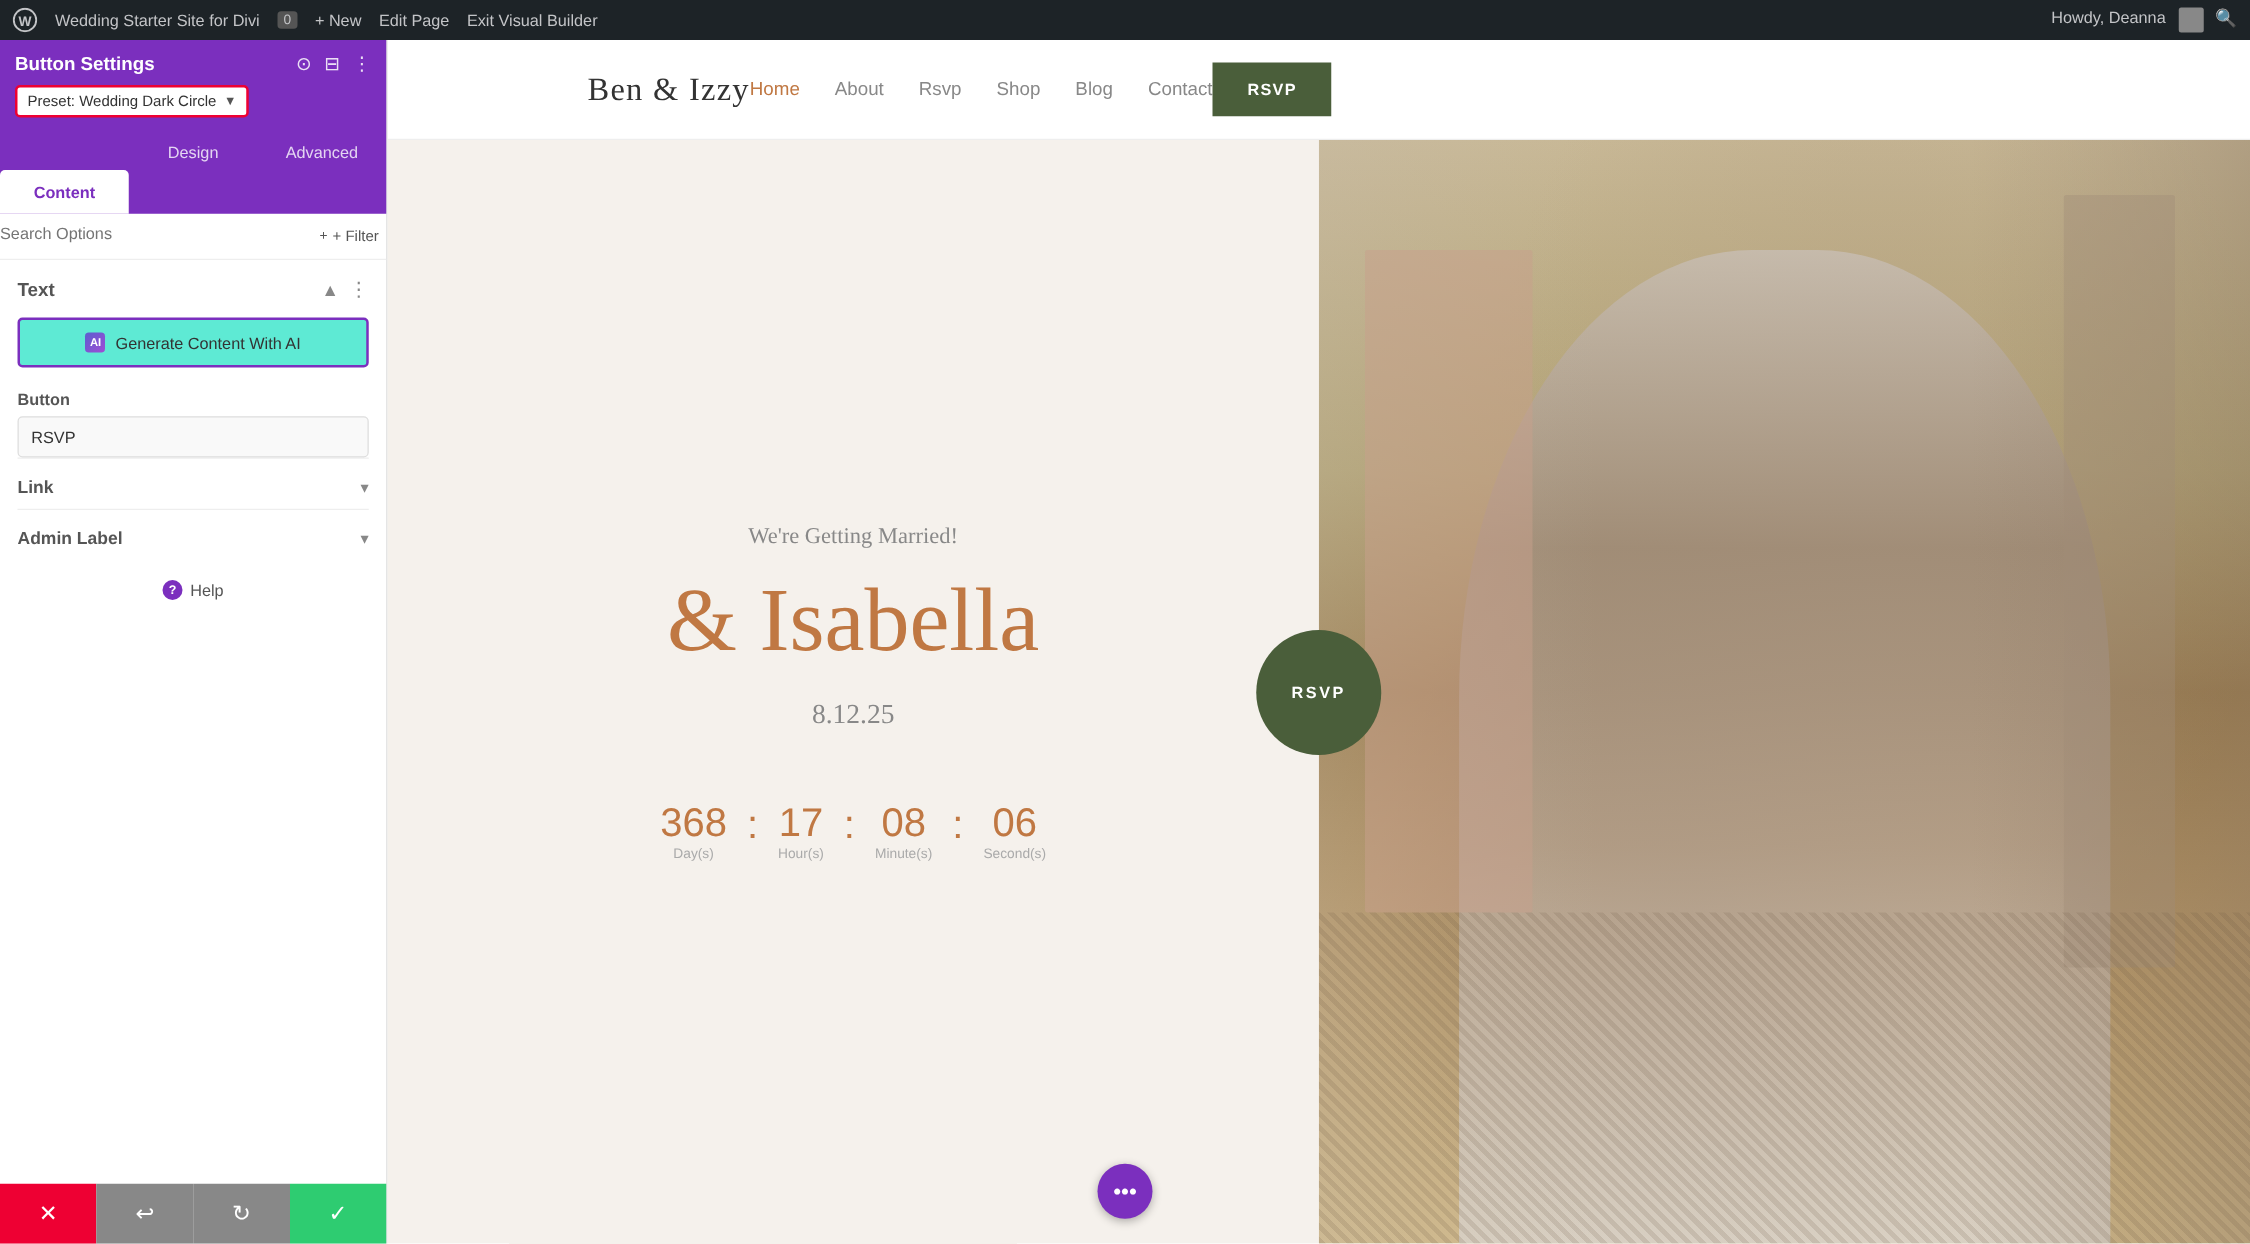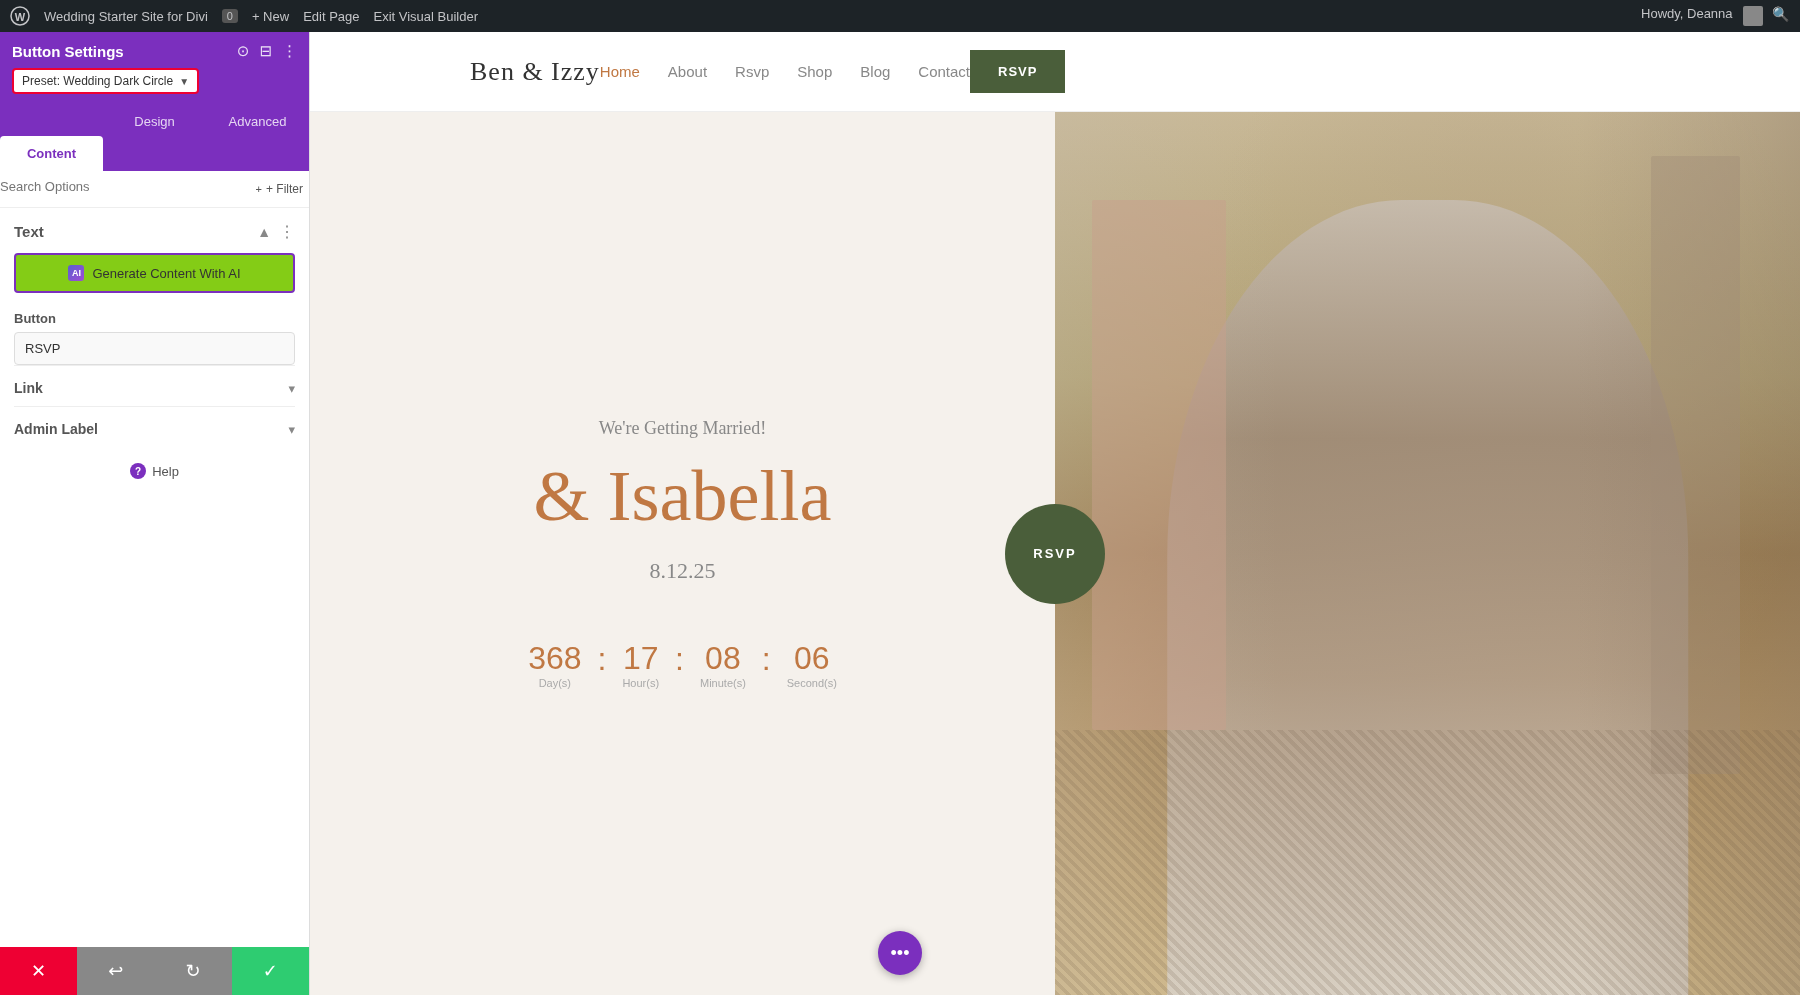--- a/index.html
+++ b/index.html
@@ -142,21 +142,21 @@
     .section-controls { display: flex; align-items: center; gap: 8px; }
     .collapse-btn { color: #888; font-size: 14px; cursor: pointer; }
     .more-btn { color: #888; font-size: 16px; cursor: pointer; }
 
     
     .ai-generate-btn {
       width: 100%;
       padding: 10px 16px;
       border: 2px solid #7b2fbe;
       border-radius: 4px;
-      background: #84cc16;
+      background: #5eead4;
       color: #333;
       font-size: 13px;
       font-weight: 500;
       cursor: pointer;
       display: flex;
       align-items: center;
       justify-content: center;
       gap: 8px;
       margin-bottom: 18px;
     }

